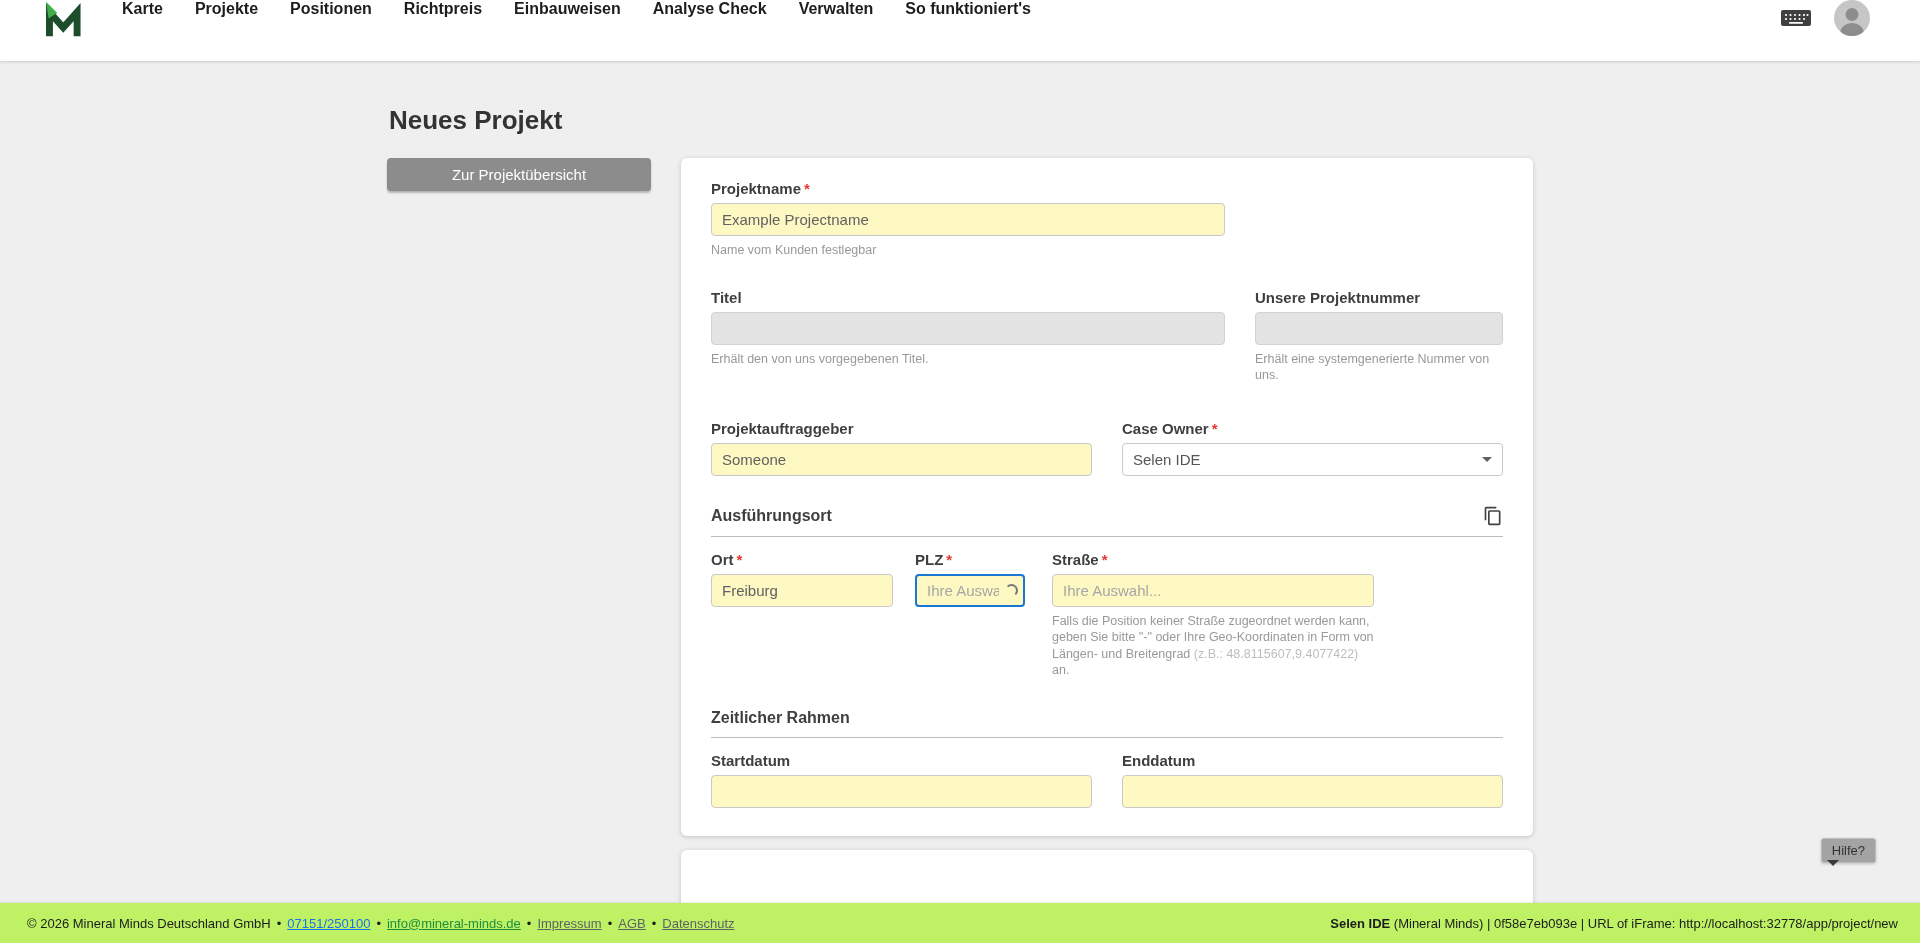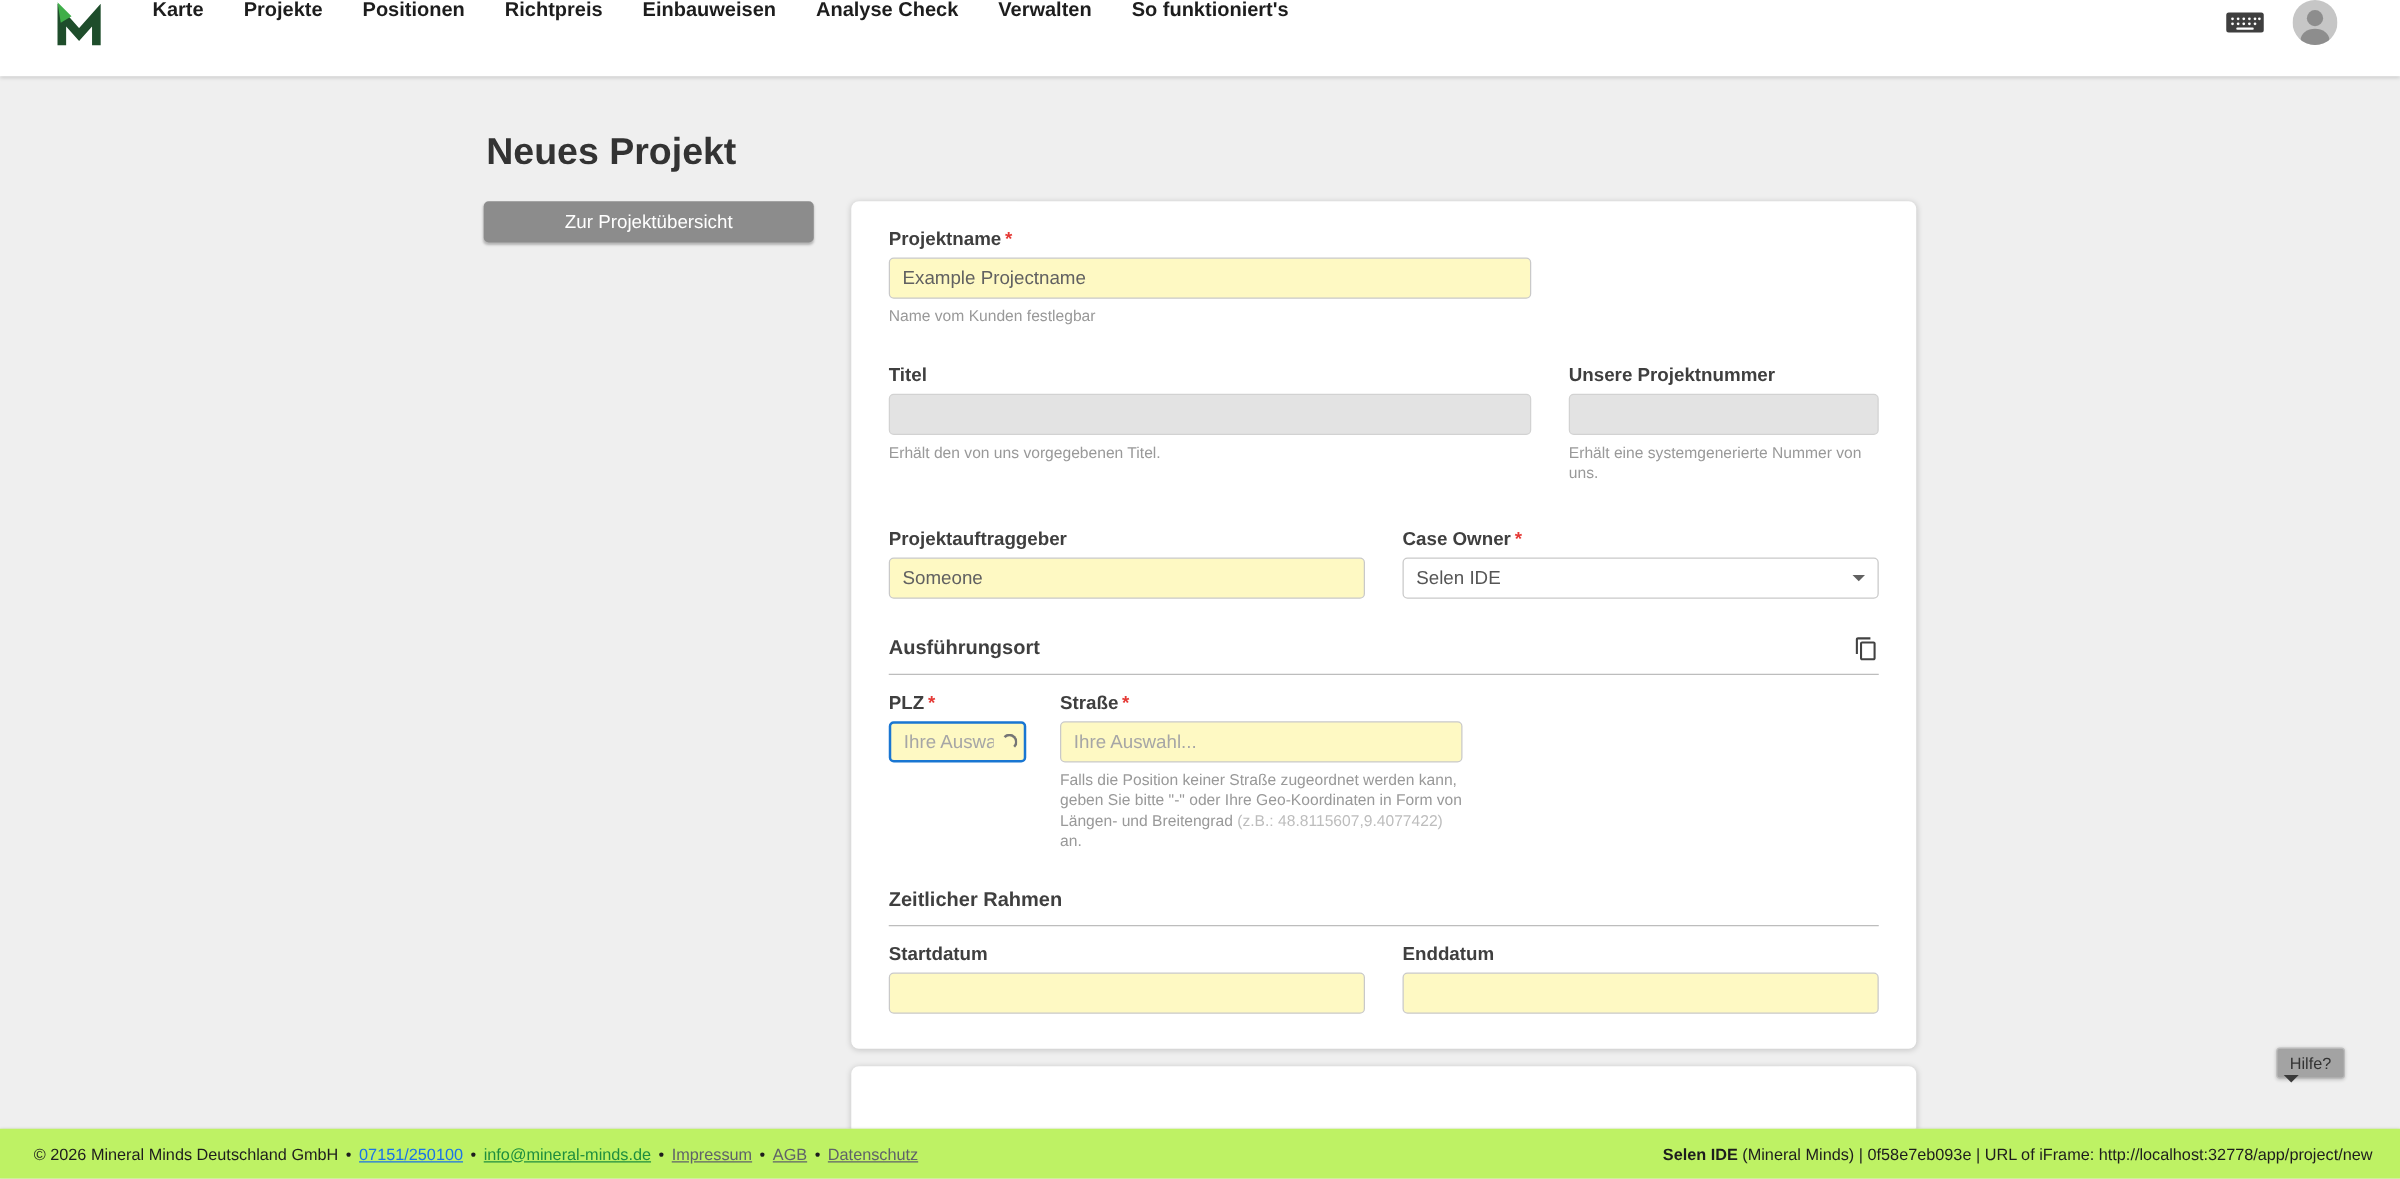--- a/index.html
+++ b/index.html
@@ -24,21 +24,21 @@
   .nav-item {
     font-size:16px; font-weight:700; color:#1d1d1d; cursor:pointer;
     white-space:nowrap;
   }
   .nav-right { margin-left:auto; display:flex; align-items:center; gap:22px; }
   .kbd-icon, .avatar { cursor:pointer; display:flex; }
 
   
   .main { flex:1 1 auto; overflow:hidden; }
   .container { width:1146px; margin:0 auto; padding-top:44px; }
-  .page-title { font-size:30px; font-weight:700; color:#333; margin:0 0 22px 2px; }
+  .page-title { font-size:26px; font-weight:700; color:#333; margin:0 0 22px 2px; }
   .content-row { display:flex; align-items:flex-start; gap:30px; }
   .left-col { flex:0 0 264px; }
   .back-btn {
     width:264px; height:33px; border:none; border-radius:4px;
     background:#8c8c8c; color:#ffffff; font-size:15px;
     font-family:"Liberation Sans", sans-serif;
     cursor:pointer; box-shadow:0 2px 2px rgba(0,0,0,.25);
   }
 
   .card {
@@ -232,20 +232,24 @@
             <span class="section-title">Ausführungsort</span>
             <span class="copy-btn">
               <svg width="20" height="20" viewBox="0 0 24 24">
                   <path fill="#424242" d="M16 1H4c-1.1 0-2 .9-2 2v14h2V3h12V1zm3 4H8c-1.1 0-2 .9-2 2v14c0 1.1.9 2 2 2h11c1.1 0 2-.9 2-2V7c0-1.1-.9-2-2-2zm0 16H8V7h11v14z"></path>
                 </svg>
             </span>
           </div>
           <hr class="section-rule">
 
           <div class="loc-row">
+            <div class="c-ort">
+              <label class="f-label"><span>Ort</span><span class="req">*</span></label>
+              <input class="f-input" type="text" value="Freiburg" style="">
+            </div>
             <div class="c-plz">
               <label class="f-label"><span>PLZ</span><span class="req">*</span></label>
               <div class="plz-wrap">
                 <input class="f-input" type="text" placeholder="Ihre Auswahl..." style="">
                 <span class="spinner"></span>
               </div>
             </div>
             <div class="c-str">
               <label class="f-label"><span>Straße</span><span class="req">*</span></label>
               <input class="f-input" type="text" placeholder="Ihre Auswahl..." style="">

